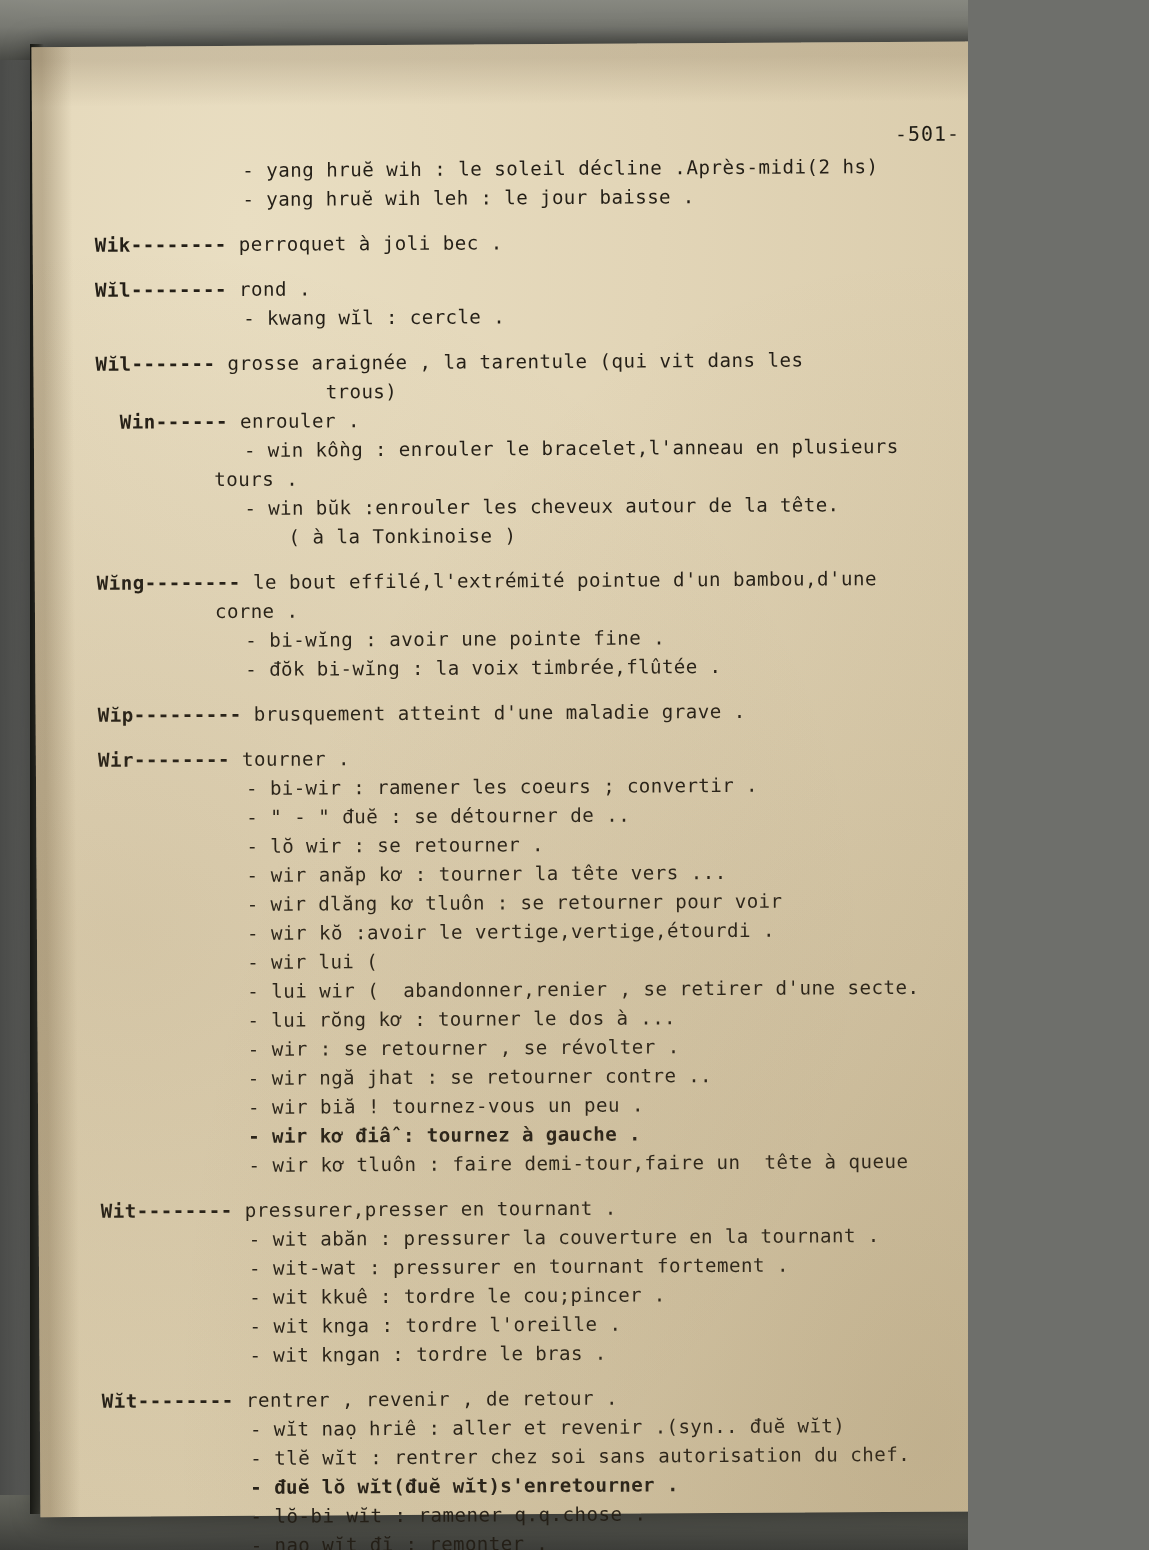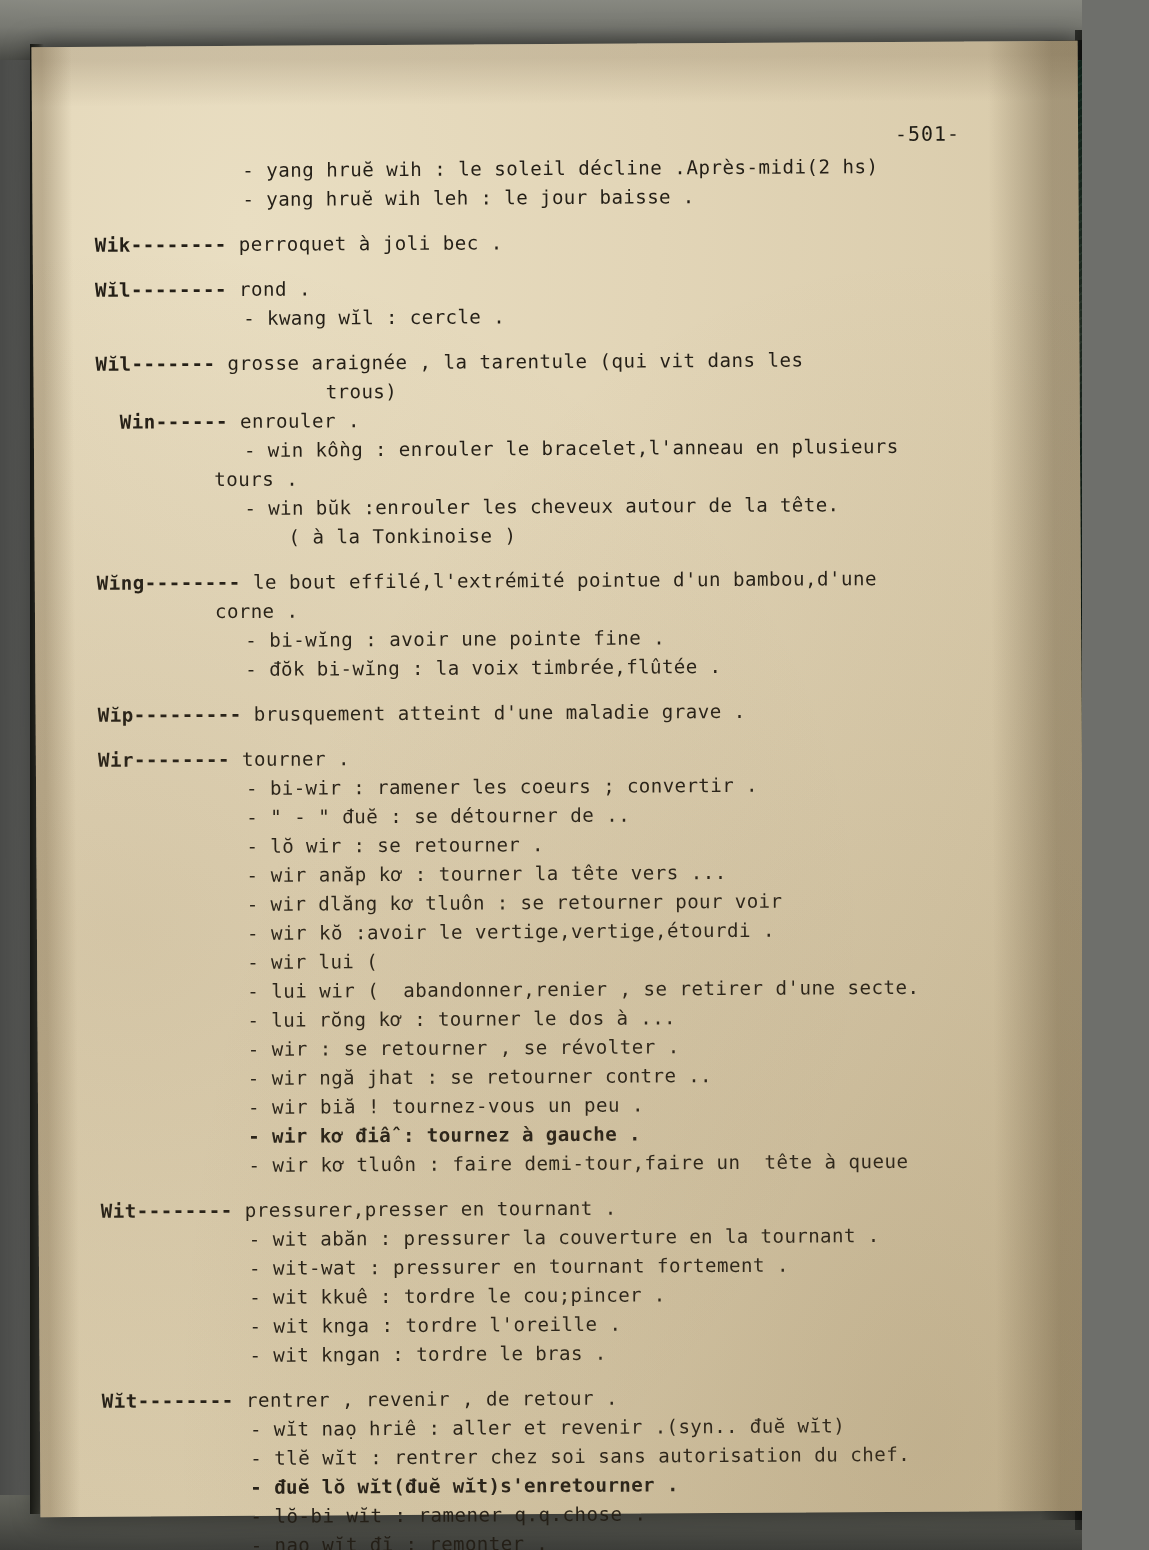--- a/index.html
+++ b/index.html
@@ -2,21 +2,21 @@
 <html><head>
 <meta charset="utf-8">
 <style>
   html, body {
     margin: 0;
     padding: 0;
     background: #6e6f6b;
   }
   #page {
     position: relative;
-    width: 1082px;
+    width: 968px;
     height: 1550px;
     overflow: hidden;
     font-family: "DejaVu Sans Mono", monospace;
     background: #c4b5fd;
   }
 
   
   .desk {
     position: absolute;
     inset: 0;

